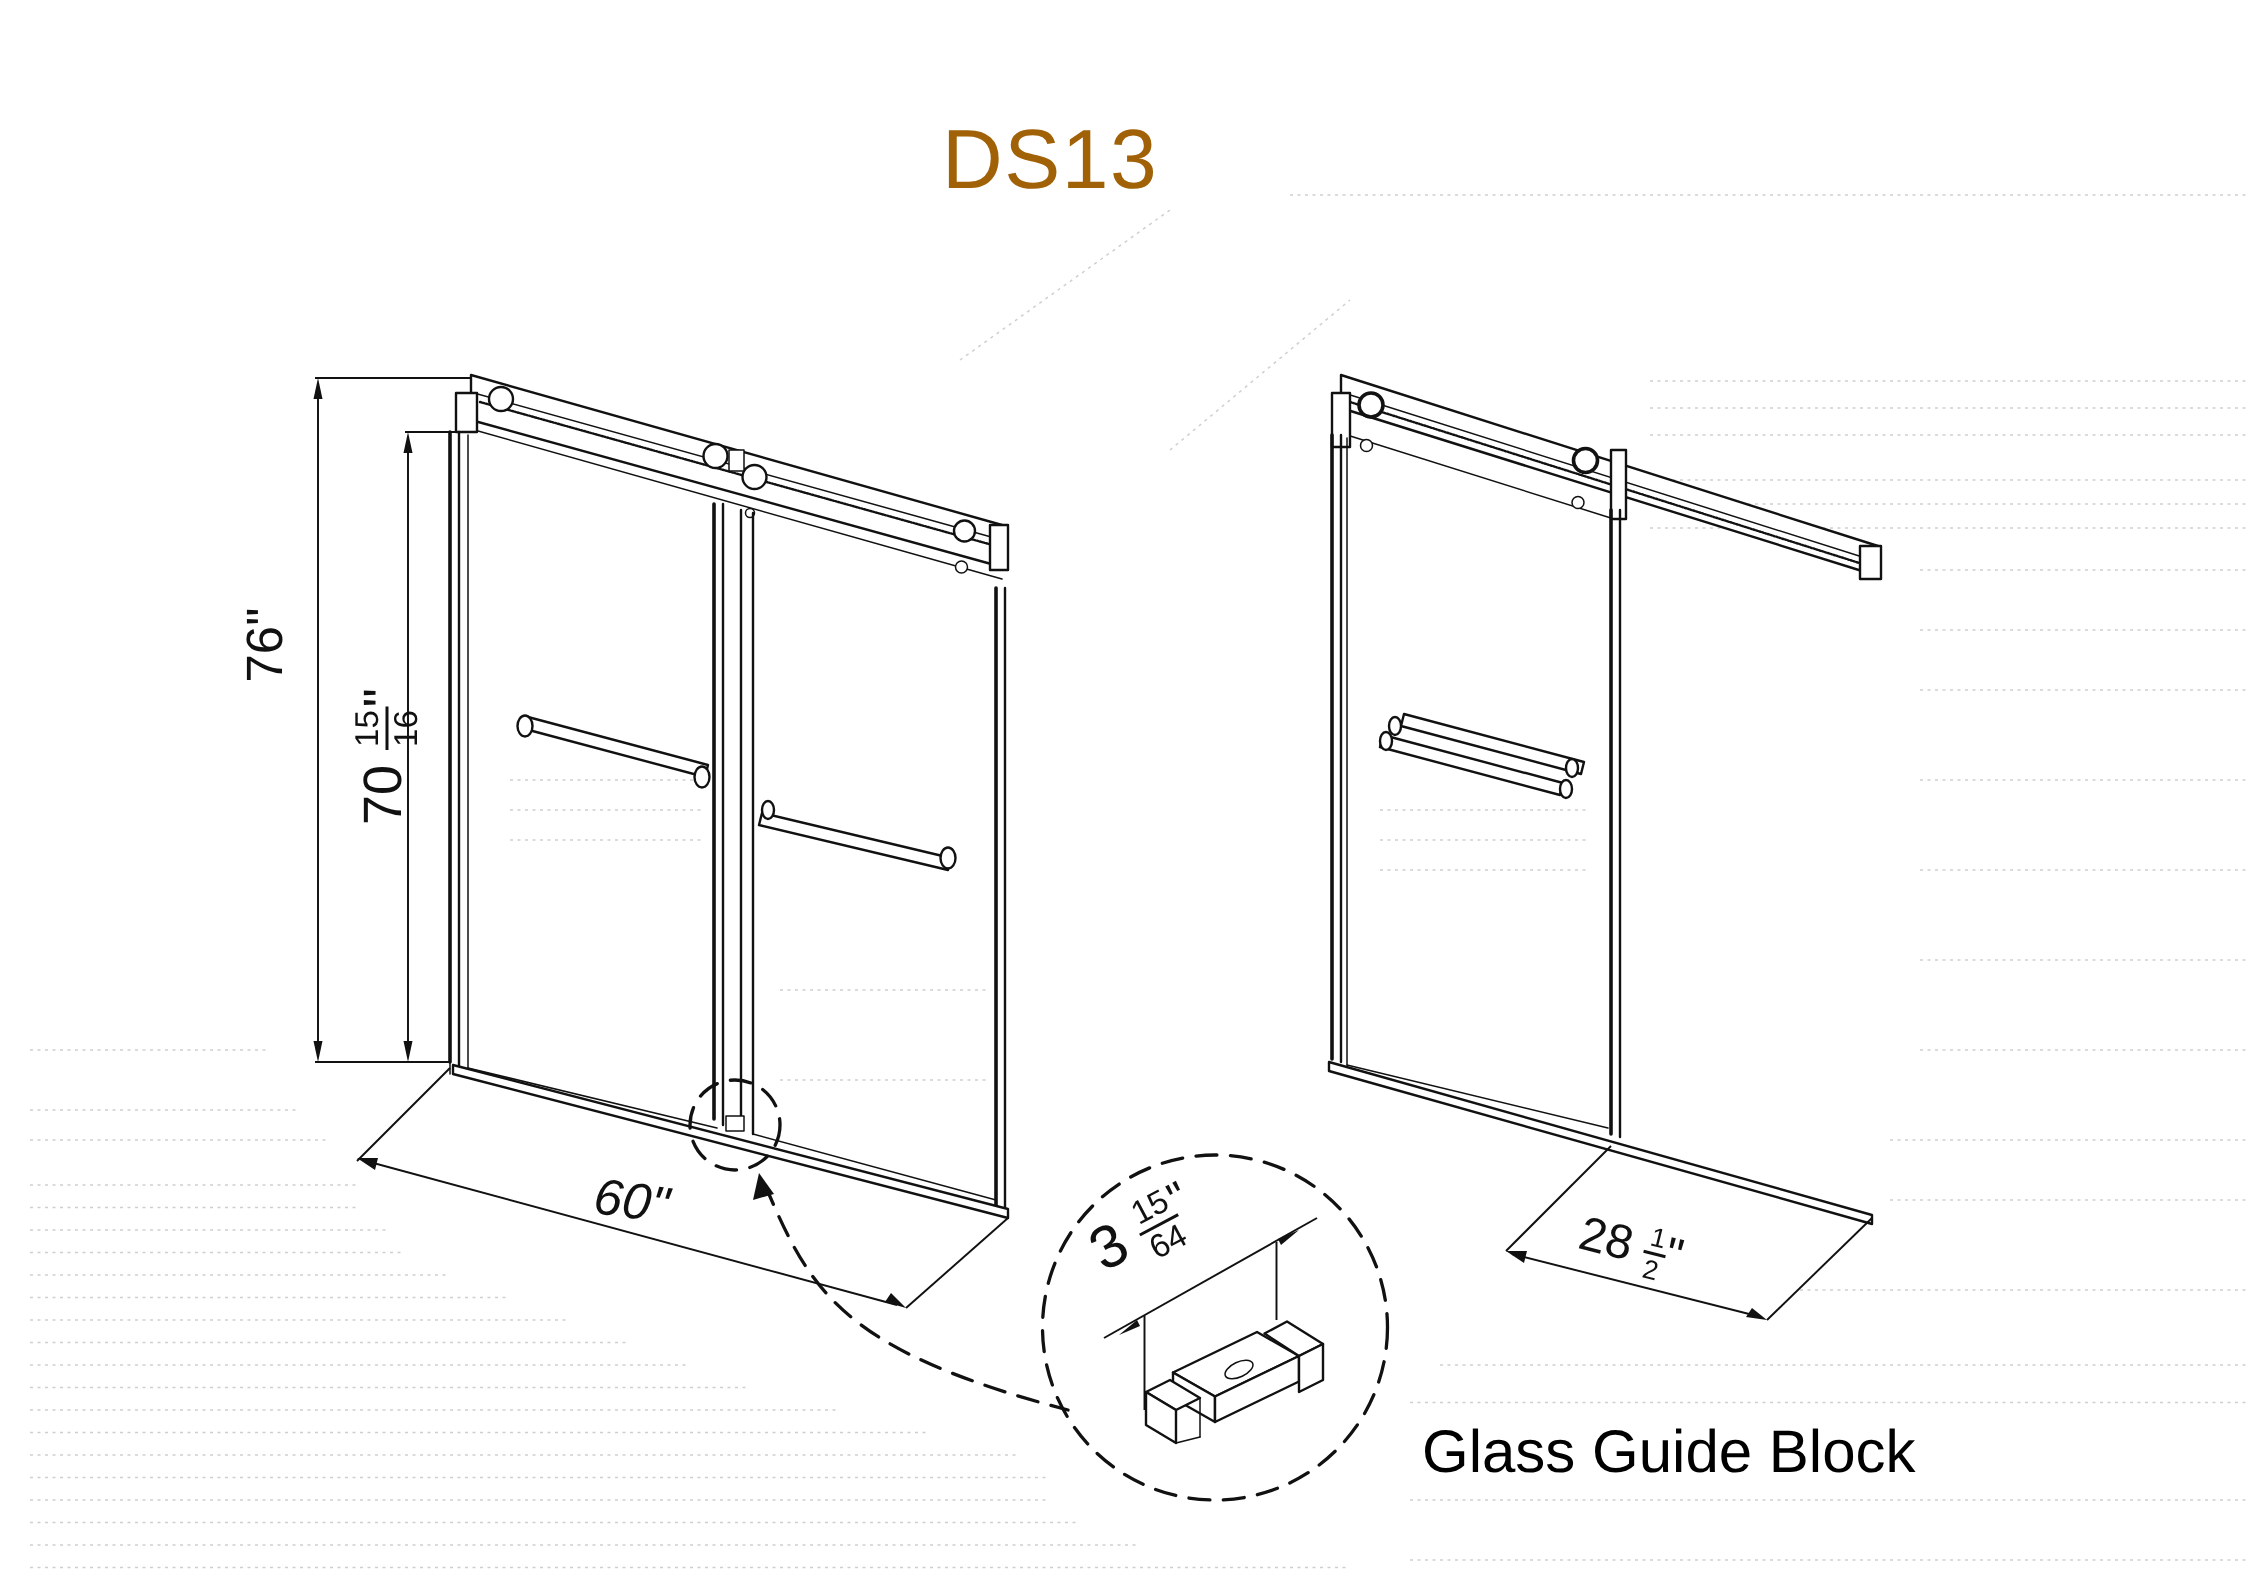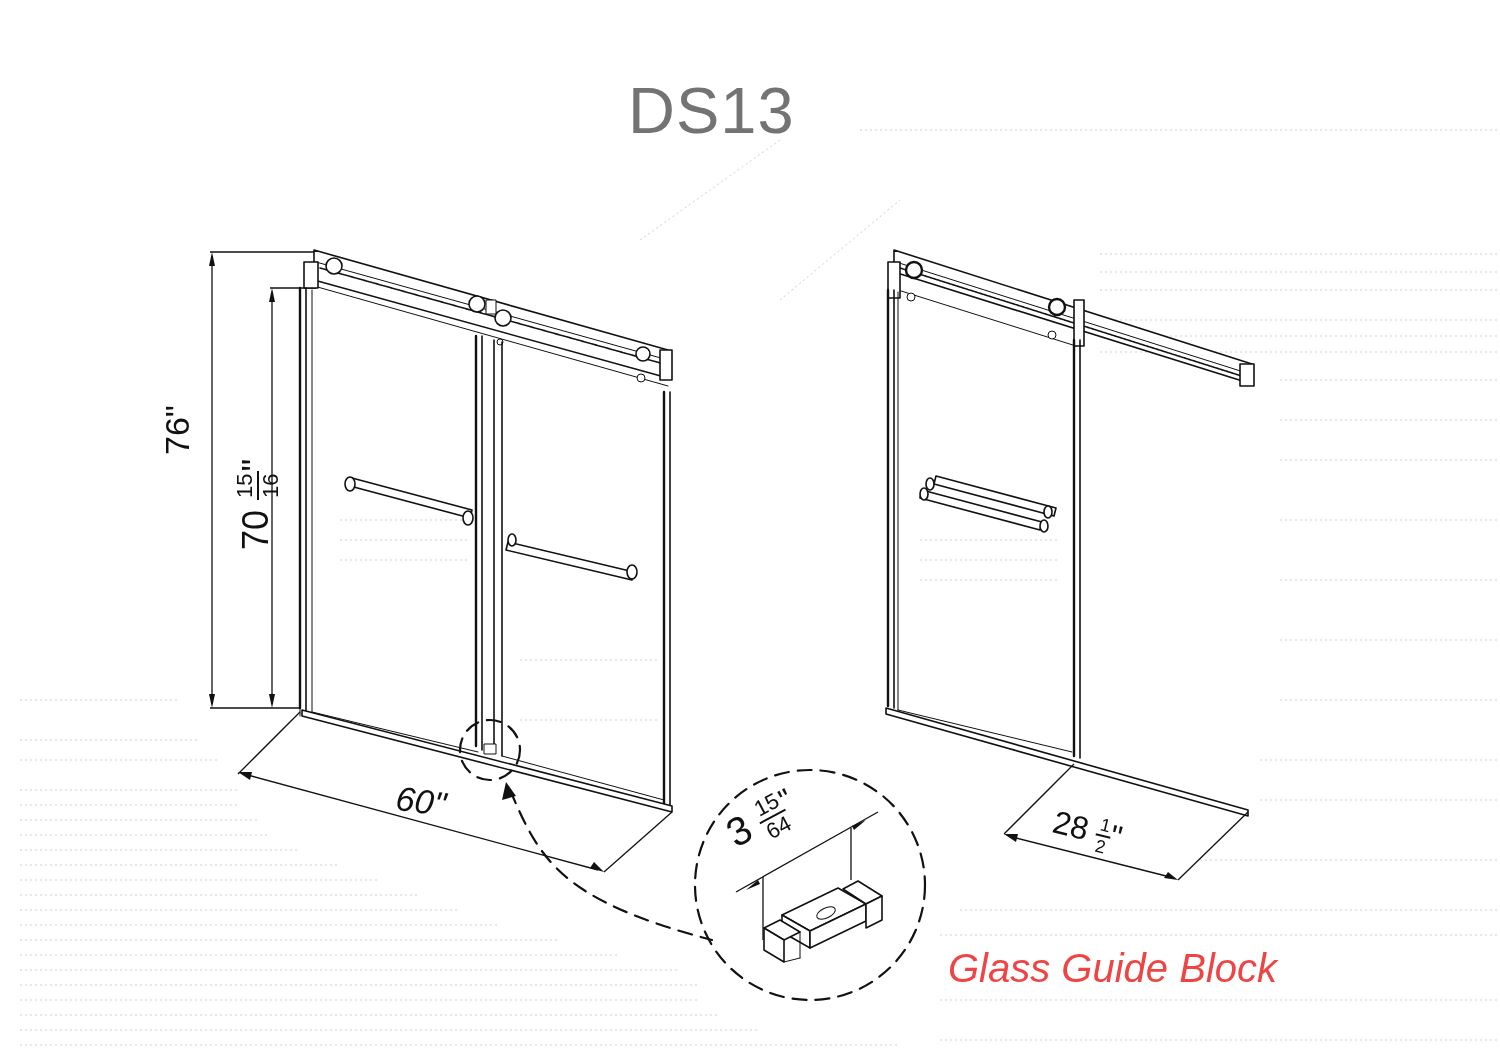--- a/index.html
+++ b/index.html
@@ -6,23 +6,23 @@
     body { width: 1500px; height: 1060px; overflow: hidden; position: relative; font-family: "Liberation Sans", sans-serif; }
     #canvas { position: absolute; left: 0; top: 0; width: 1500px; height: 1060px; }
     .bgline { stroke: #cfcfcf; stroke-width: 1; stroke-dasharray: 2 3; fill: none; }
     .ink { stroke: #111; fill: none; stroke-linecap: round; stroke-linejoin: round; }
     .ink-f { stroke: #111; fill: #fff; stroke-linejoin: round; }
     .thin { stroke-width: 1; }
     .med { stroke-width: 1.6; }
     .thick { stroke-width: 2.4; }
     .dash { stroke-dasharray: 14 9; stroke-width: 2.2; }
     .dim { stroke: #111; stroke-width: 1.3; fill: none; }
-    .title { position: absolute; left: 628px; top: 78px; font-size: 65px; color: #737373; letter-spacing: 1px; line-height: 1; }
+    .title { position: absolute; left: 628px; top: 78px; font-size: 56px; color: #a16207; letter-spacing: 1px; line-height: 1; }
     .label { position: absolute; color: #111; line-height: 1; white-space: nowrap; }
-    .caption { position: absolute; left: 948px; top: 948px; font-size: 40px; color: #ef4444; line-height: 1; font-style: italic; }
+    .caption { position: absolute; left: 948px; top: 948px; font-size: 40px; color: #000000; line-height: 1; }
     .frac { display: inline-flex; flex-direction: column; align-items: center; font-size: 0.5em; vertical-align: middle; line-height: 1; }
     .frac .num { border-bottom: 2px solid #111; padding: 0 2px 1px; }
     .frac .den { padding-top: 1px; }
   </style>
 </head>
 <body>
 
 <svg id="canvas" viewBox="0 0 1500 1060" xmlns="http://www.w3.org/2000/svg">
 
   <g>

